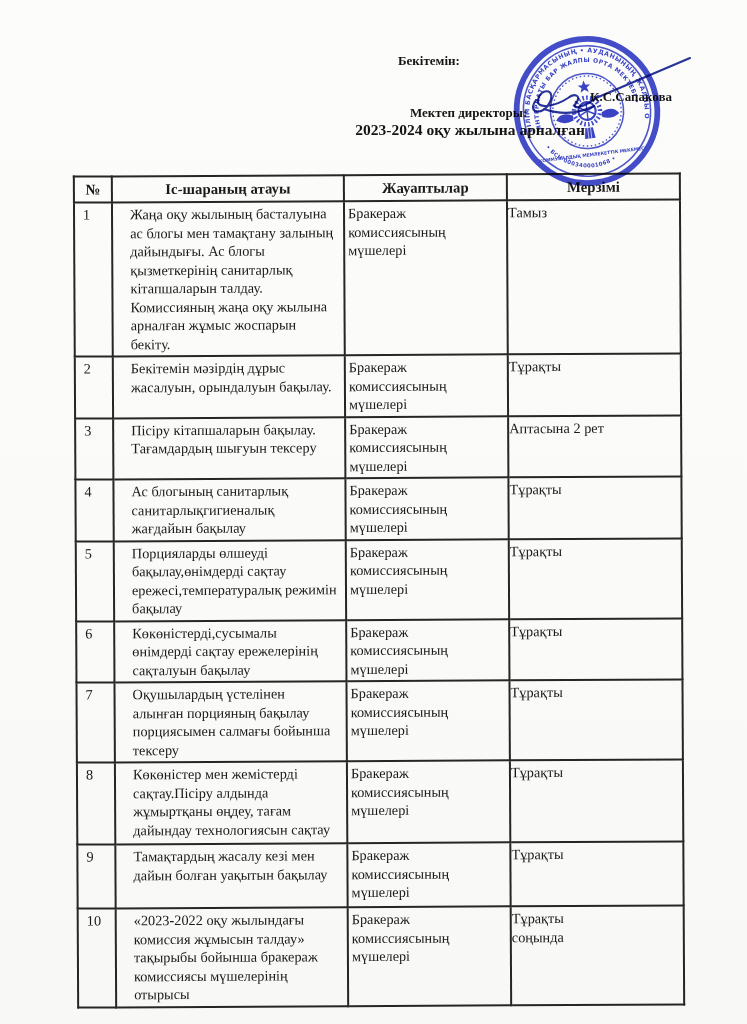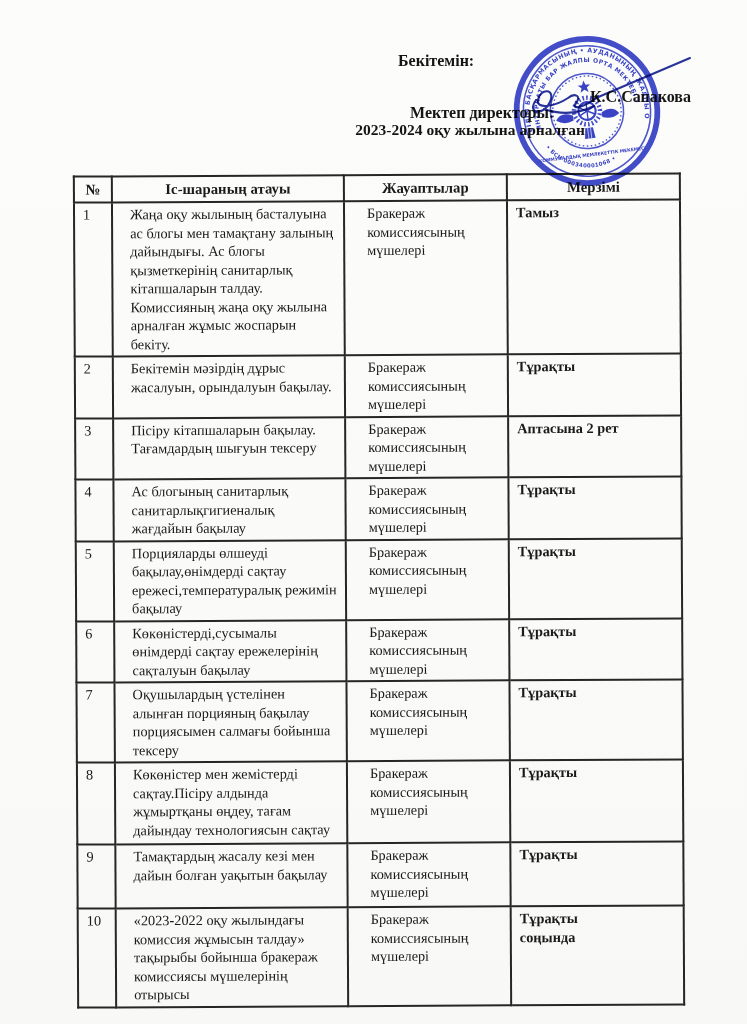--- a/index.html
+++ b/index.html
@@ -2,43 +2,43 @@
 <html><head>
 <meta charset="utf-8">
 <style>
   html,body{margin:0;padding:0;}
   body{
     width:747px;height:1024px;position:relative;overflow:hidden;
     background:linear-gradient(180deg,#fcfcfb 0%,#fafaf8 60%,#f8f8f6 100%);
     font-family:"Liberation Serif", serif;color:#171717;
   }
   .page{position:absolute;inset:0;}
-  .hdr{position:absolute;font-weight:bold;font-size:16px;line-height:18px;color:#151515;white-space:nowrap;}
+  .hdr{position:absolute;font-weight:bold;font-size:13px;line-height:18px;color:#151515;white-space:nowrap;}
   .hdr-approve{left:398px;top:52px;}
   .hdr-director{left:410px;top:104px;}
   .hdr-name{left:590px;top:88px;}
   .doc-title{
     position:absolute;left:95px;top:120px;width:490px;text-align:right;
     font-weight:bold;font-size:15.5px;line-height:19px;color:#141414;
   }
   table.plan{
     position:absolute;left:75px;top:174px;width:606px;
     border-collapse:collapse;table-layout:fixed;
     transform:rotate(-0.3deg);
   }
   .plan th,.plan td{
     border:2px solid #262626;vertical-align:top;
     font-size:14.3px;line-height:18.5px;color:#1a1a1a;
     padding:2px 4px 2px 6px;overflow:hidden;
   }
   .plan th{text-align:center;font-weight:bold;font-size:14.8px;padding:2px;height:20px;vertical-align:middle;}
   td.c-num{padding-left:8px;}
   td.c-activity{padding-left:17px;padding-right:8px;}
-  td.c-resp{padding-left:22px;}
-  td.c-term{padding-left:8px;white-space:pre-line;font-weight:bold;}
+  td.c-resp{padding-left:3px;}
+  td.c-term{padding-left:0;white-space:pre-line;}
   
   tbody tr:nth-child(1) td{height:118px;}
   tbody tr:nth-child(2) td{height:48px;}
   tbody tr:nth-child(3) td{height:52px;}
   tbody tr:nth-child(4) td{height:53px;}
   tbody tr:nth-child(5) td{height:71px;}
   tbody tr:nth-child(6) td{height:52px;}
   tbody tr:nth-child(7) td{height:53px;}
   tbody tr:nth-child(8) td{height:76px;}
   tbody tr:nth-child(9) td{height:58px;}

